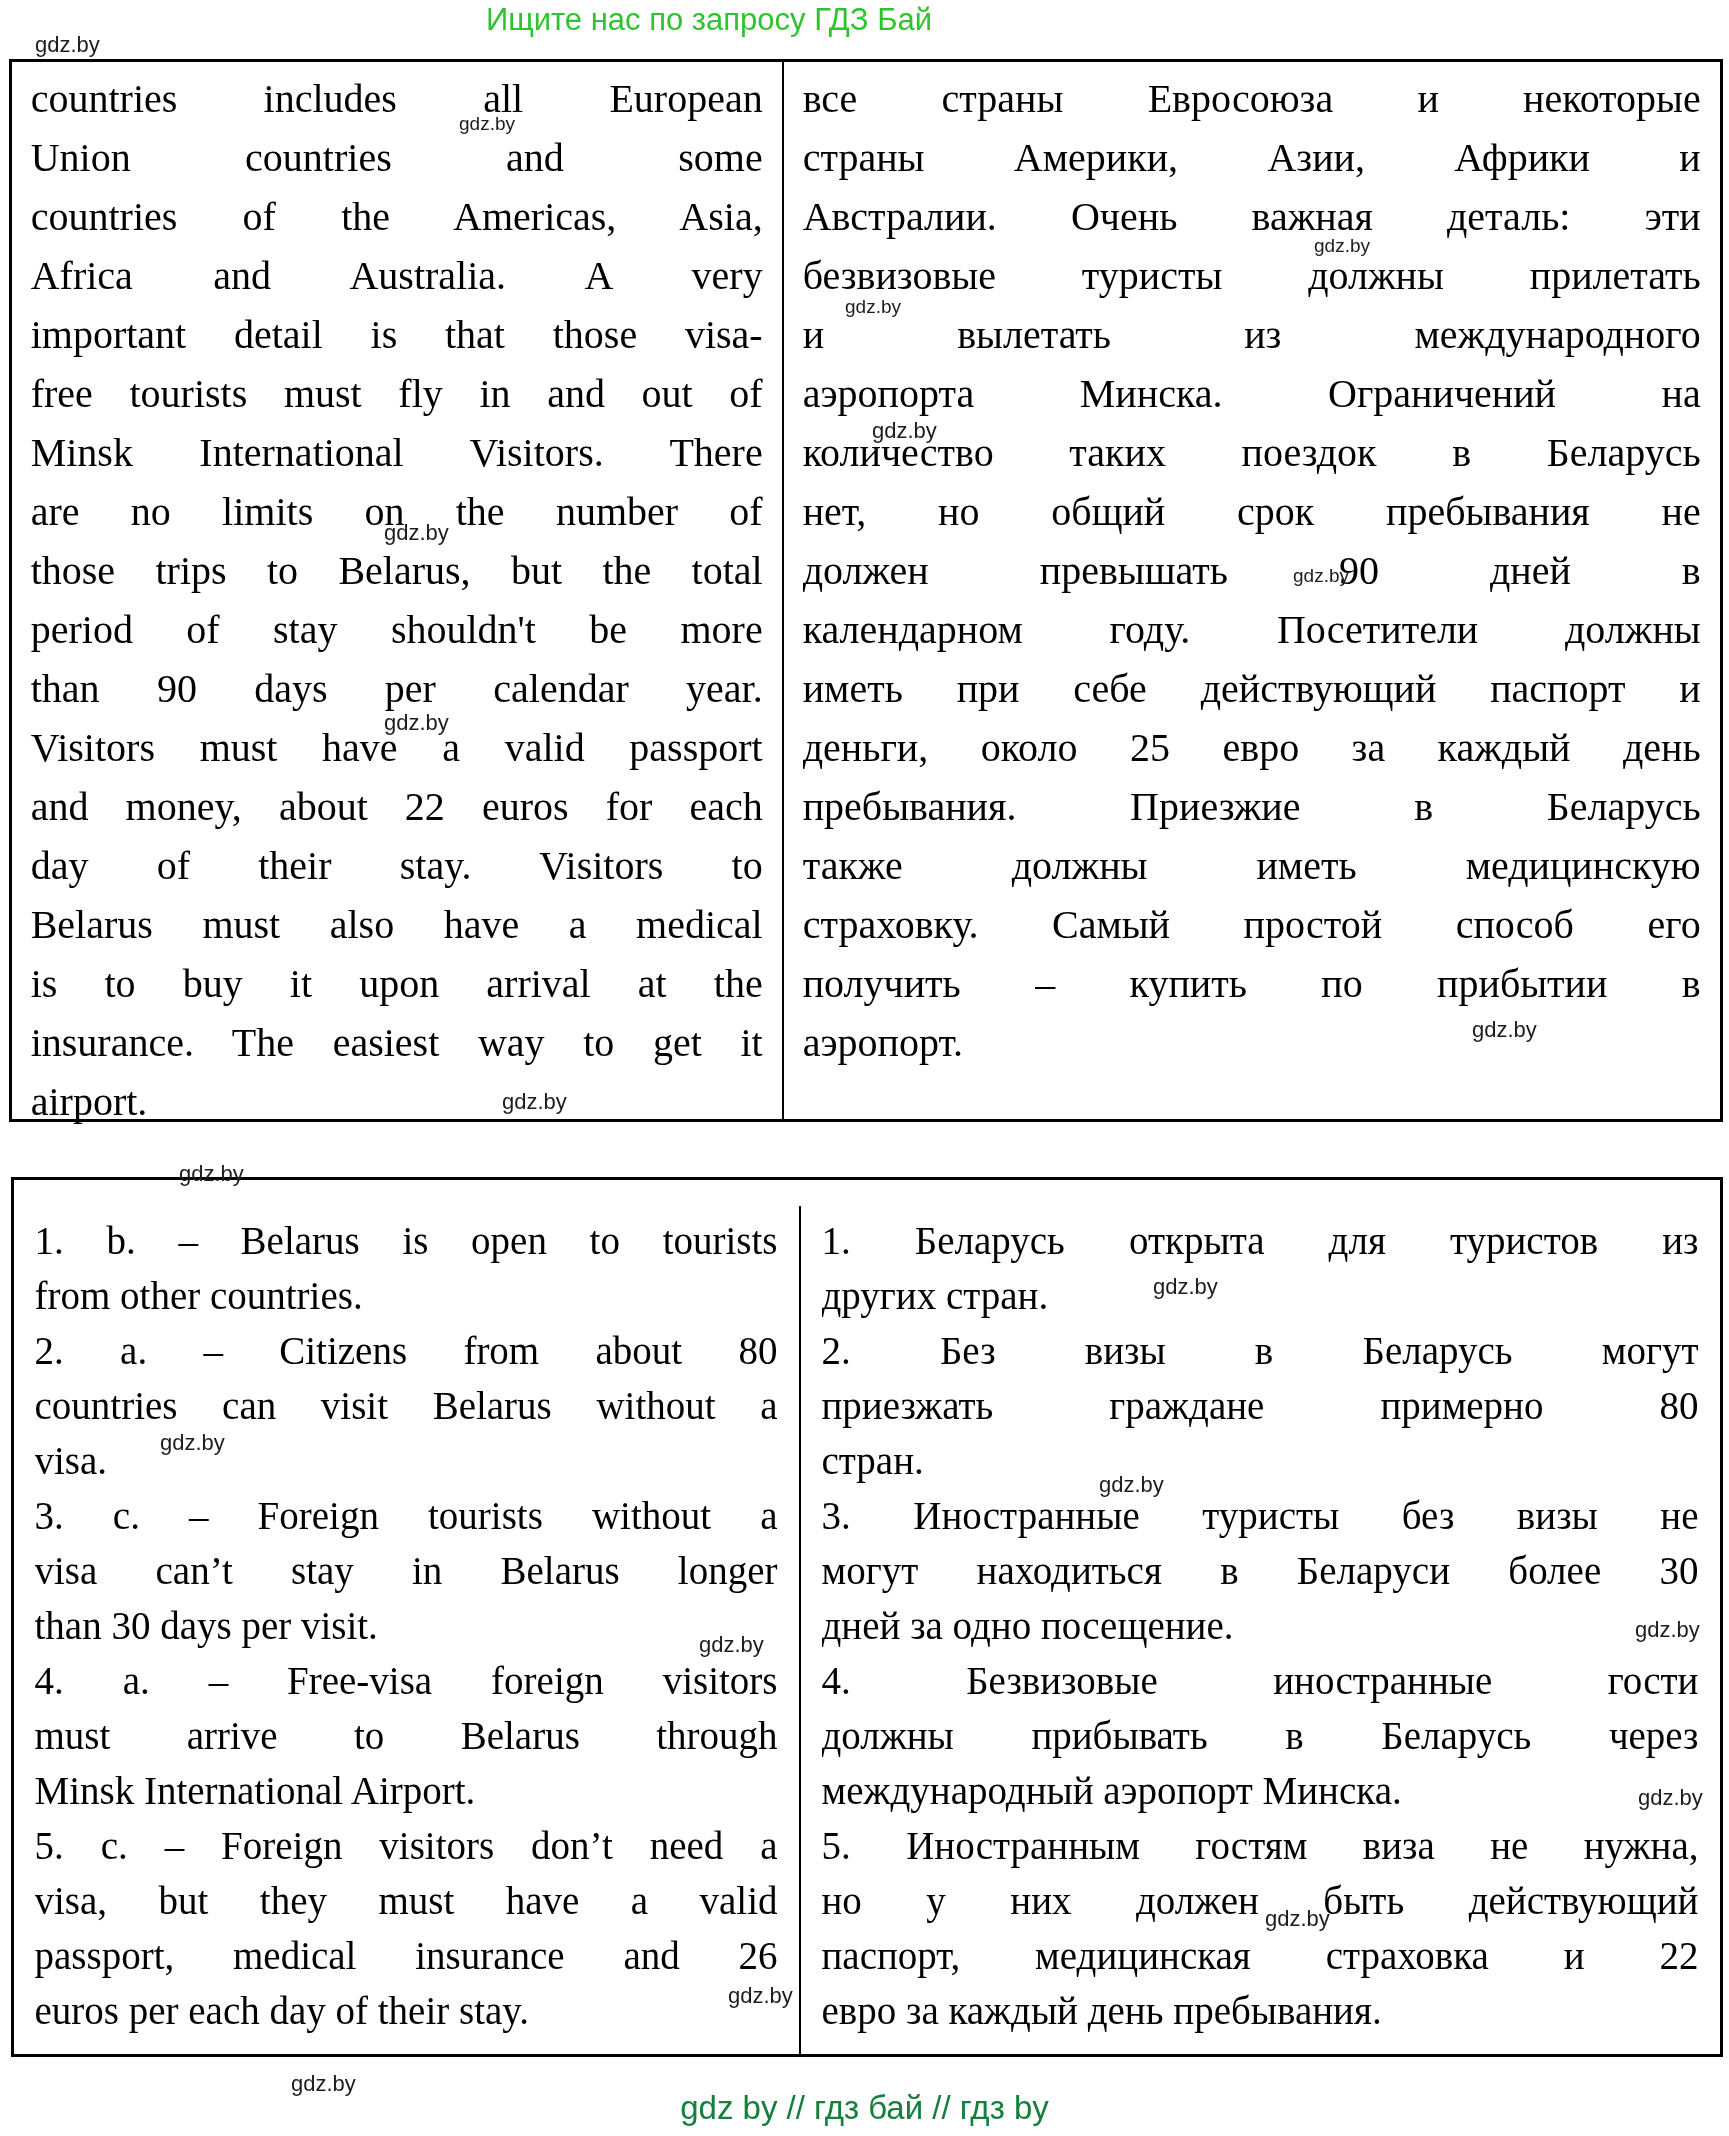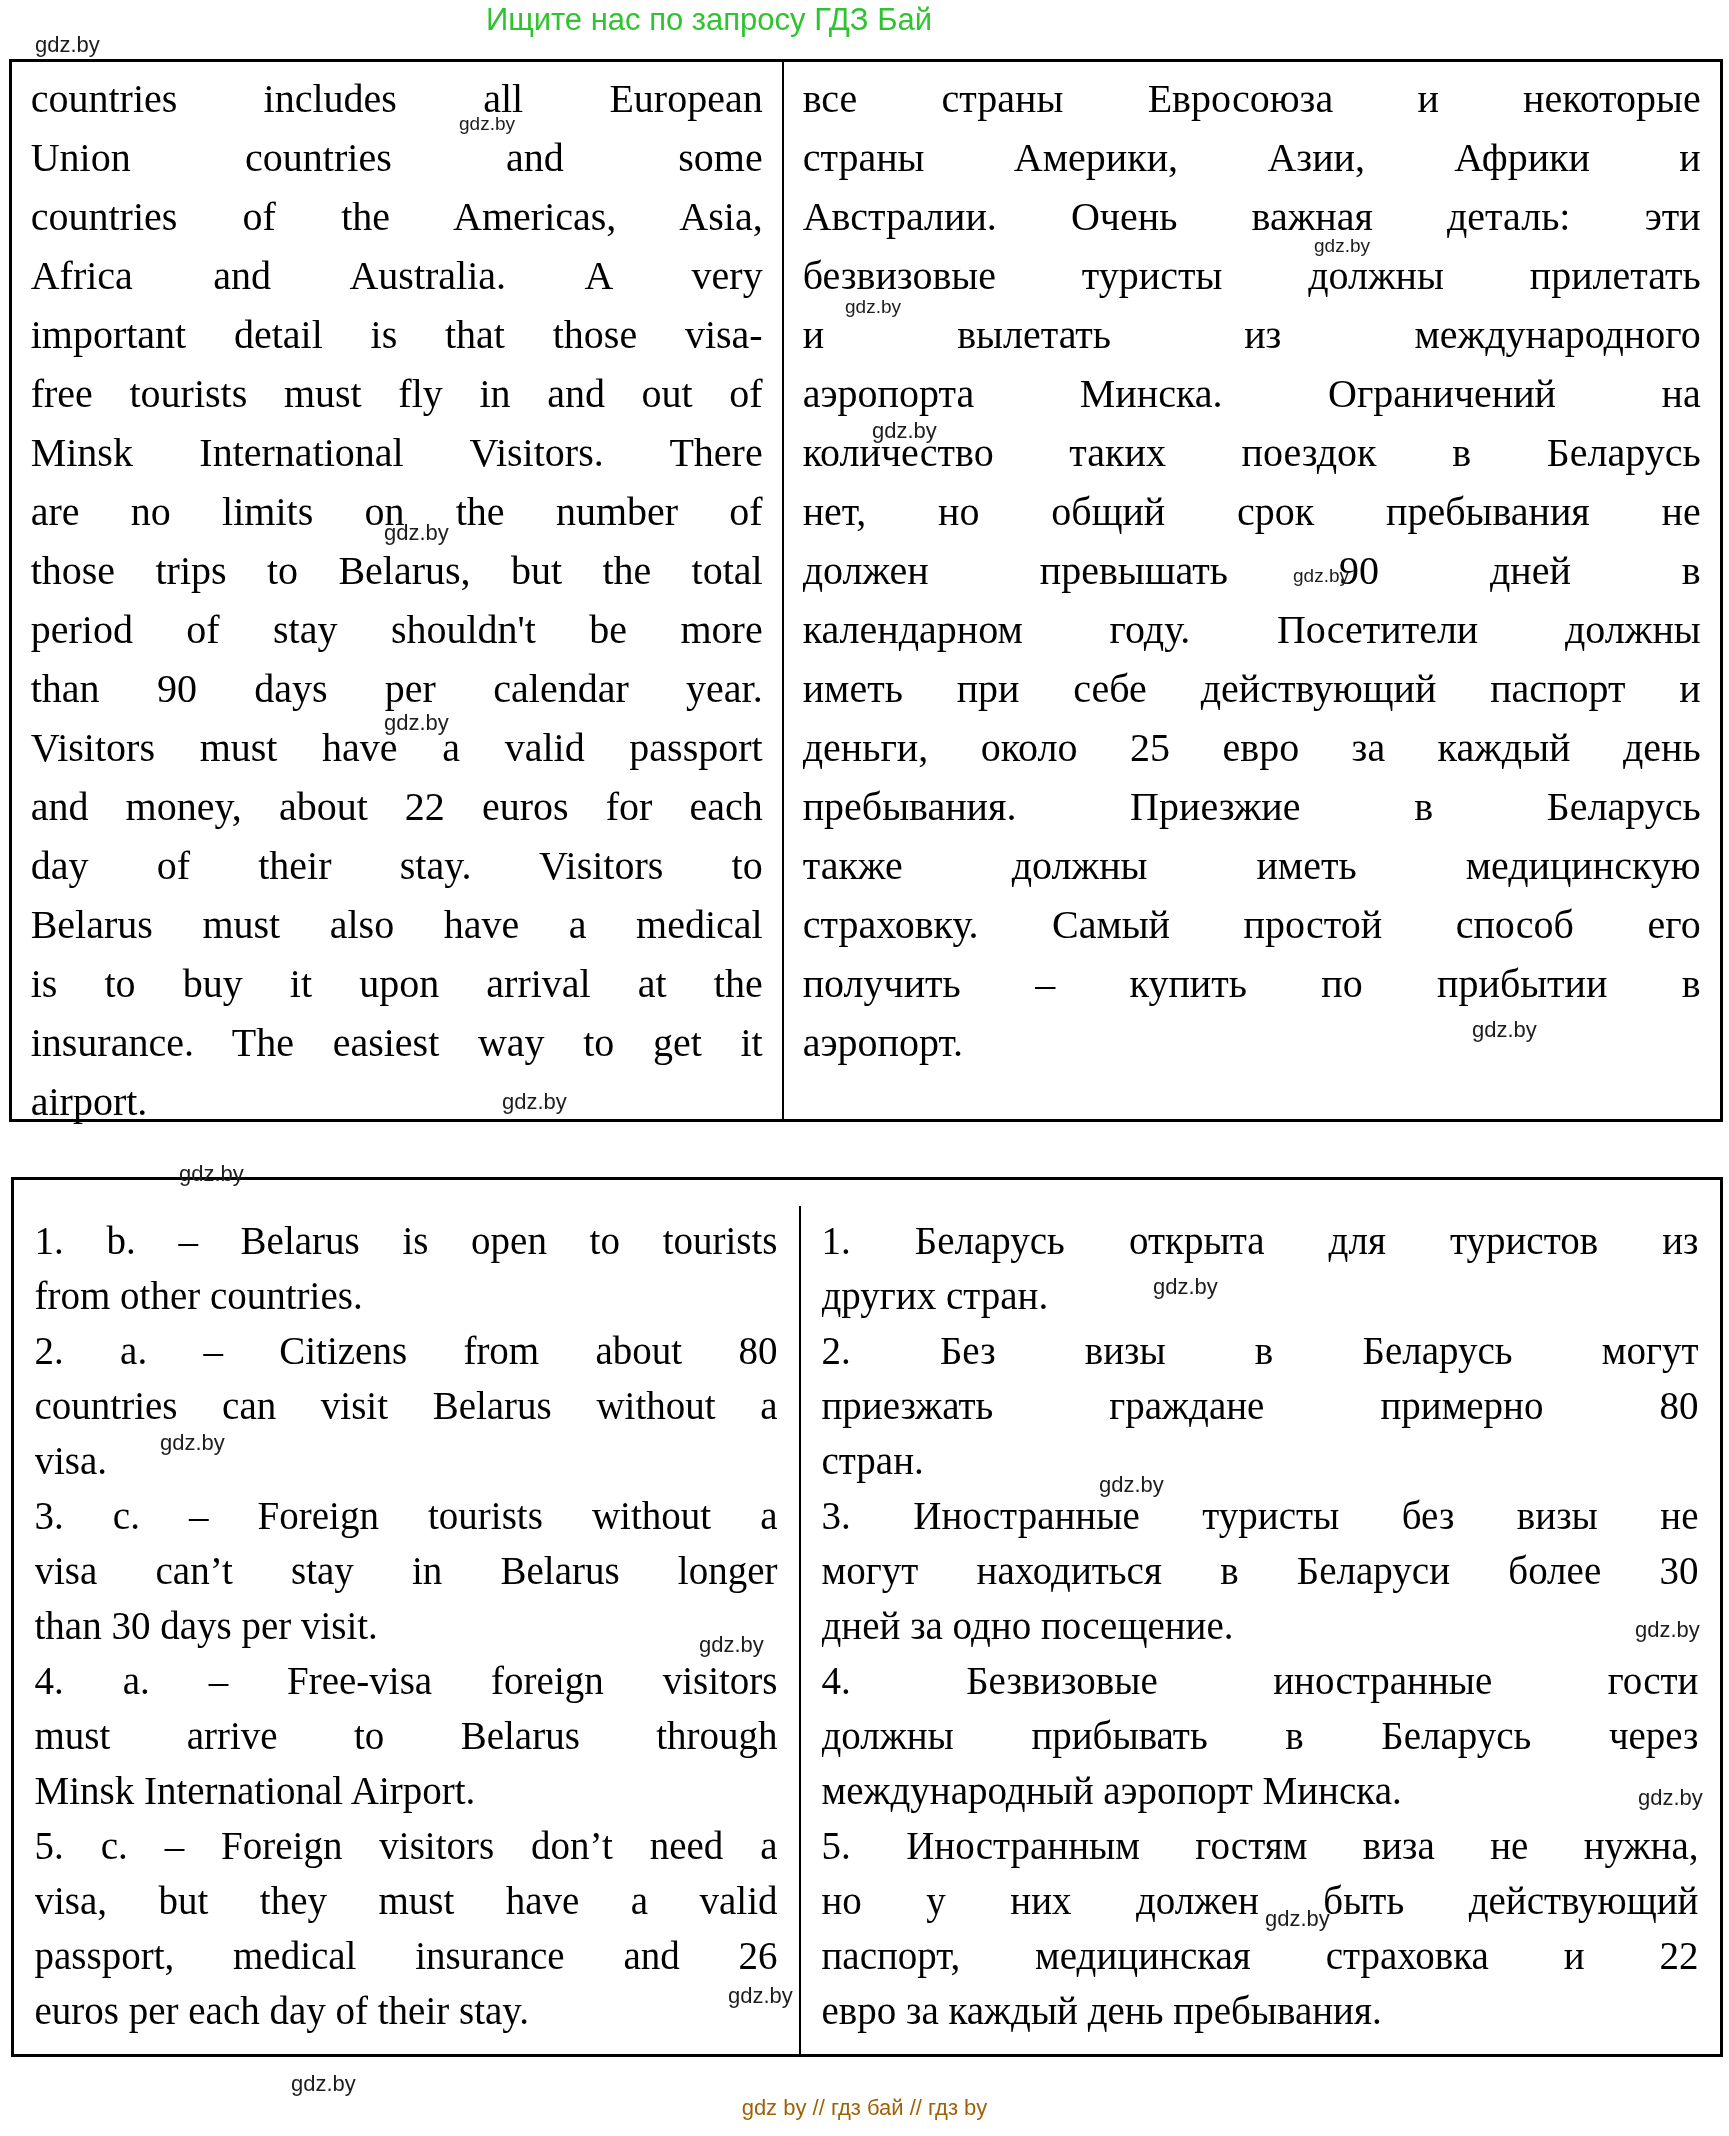--- a/index.html
+++ b/index.html
@@ -57,22 +57,22 @@
     font-size:22px;line-height:23px;
     color:#1d1d1d;
     white-space:nowrap;
   }
   .wm.sm{font-size:19px;}
 
   .footer{
     position:absolute;left:0;top:2089px;width:1729px;
     text-align:center;
     font-family:"Liberation Sans","DejaVu Sans",sans-serif;
-    font-size:22px;line-height:37px;
-    color:#a16207;
+    font-size:33px;line-height:37px;
+    color:#15803d;
   }
 </style>
 </head>
 <body>
 
 <div class="page">
 
   <div class="promo-header">Ищите нас по запросу ГДЗ Бай</div>
 
   <div class="tbl top">

